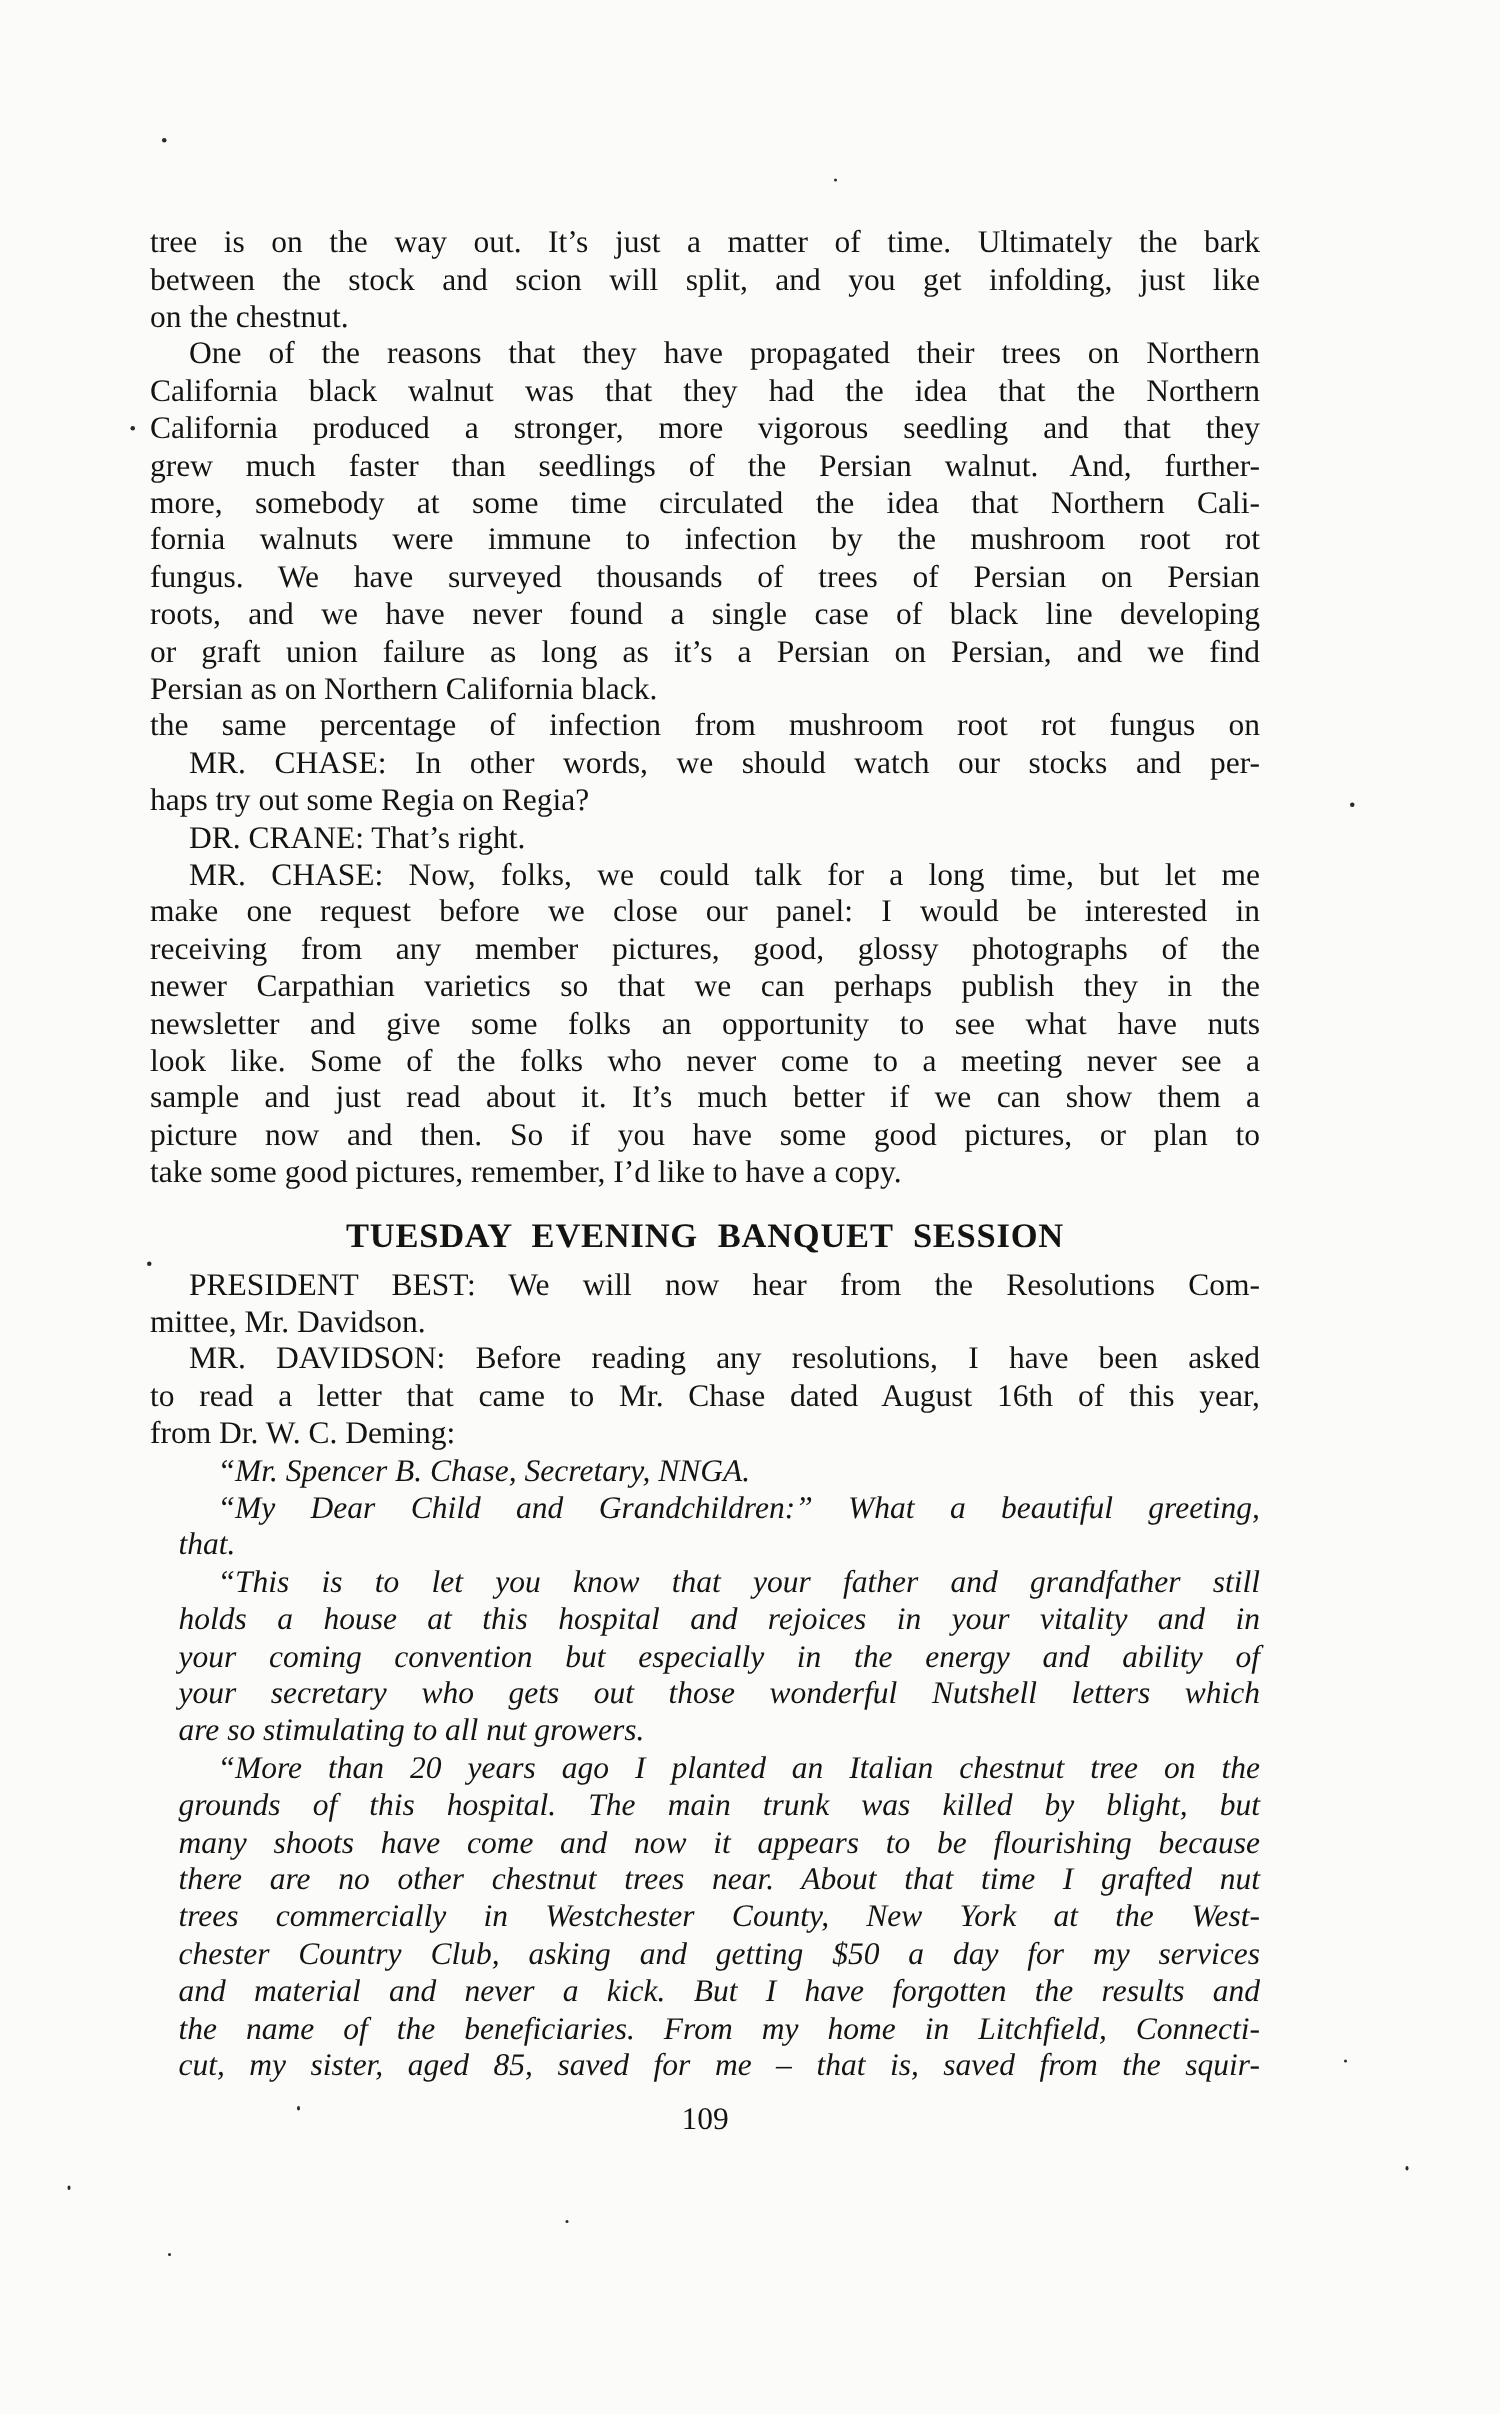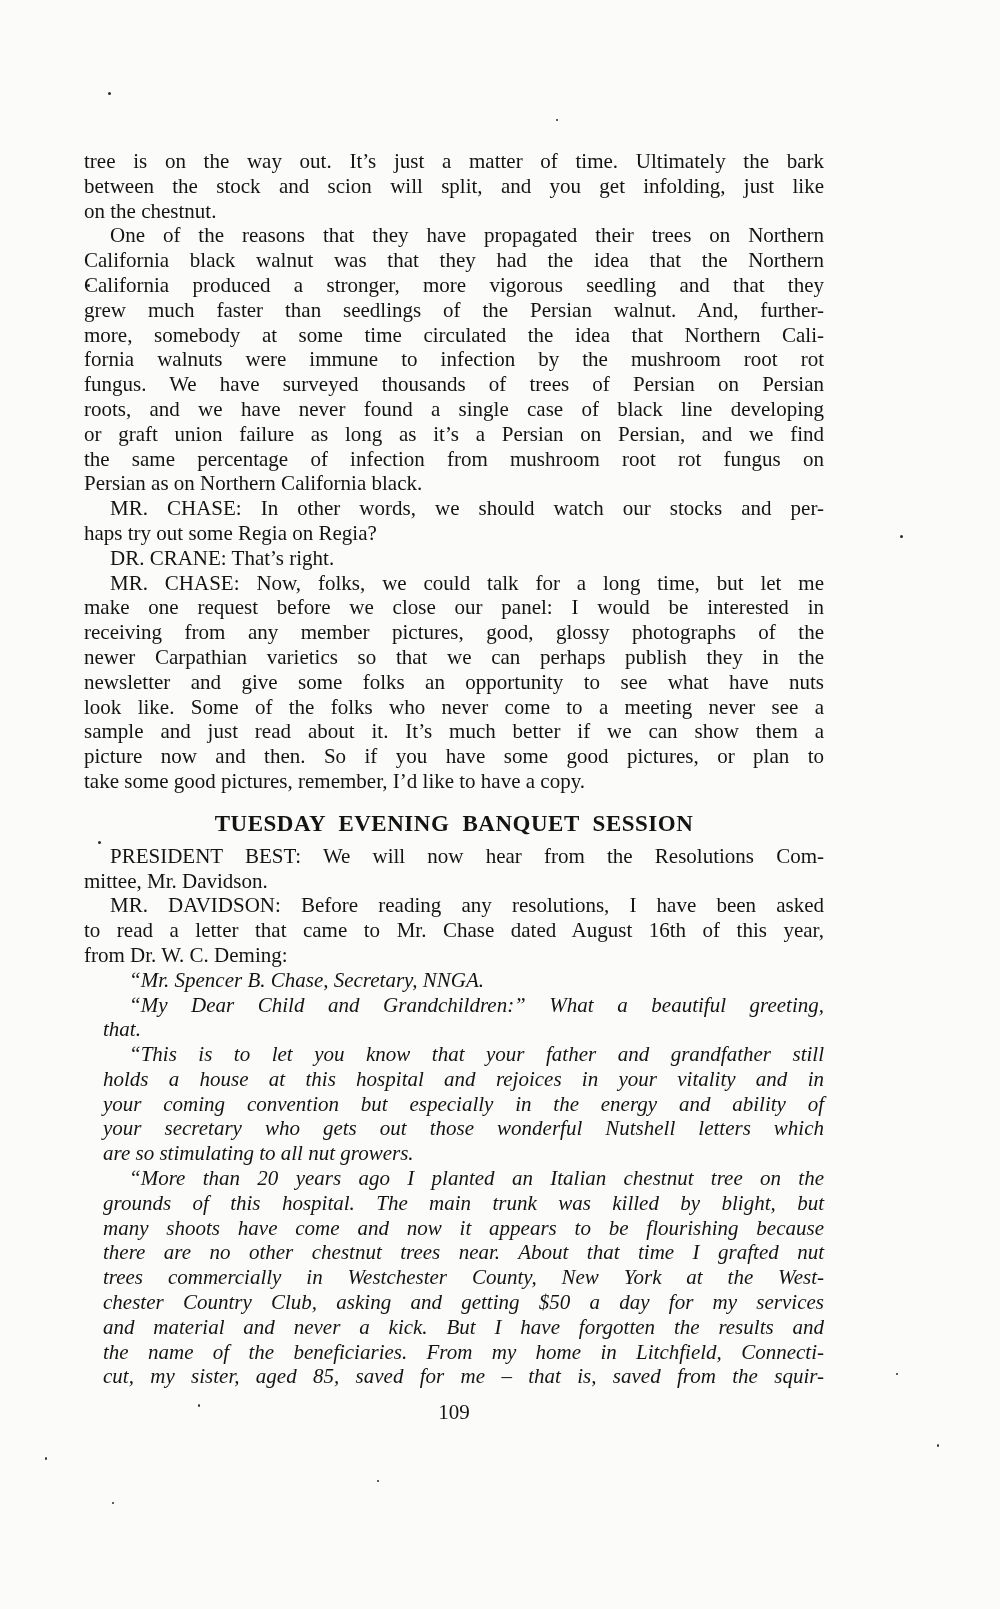--- a/index.html
+++ b/index.html
@@ -10,21 +10,21 @@
     width: 1000px;
     height: 1609px;
     position: relative;
     background: #fbfbf9;
     font-family: "Liberation Serif", serif;
     color: #141414;
     overflow: hidden;
   }
   .page {
     position: absolute;
-    left: 84px;
+    left: 100px;
     top: 149px;
     width: 740px;
   }
   .para {
     font-size: 21px;
     line-height: 24.8px;
   }
   .tline {
     text-align: justify;
     text-align-last: justify;
@@ -95,22 +95,22 @@
   <div class="para">
       <div class="tline indent">One of the reasons that they have propagated their trees on Northern</div>
       <div class="tline">California black walnut was that they had the idea that the Northern</div>
       <div class="tline">California produced a stronger, more vigorous seedling and that they</div>
       <div class="tline">grew much faster than seedlings of the Persian walnut. And, further-</div>
       <div class="tline">more, somebody at some time circulated the idea that Northern Cali-</div>
       <div class="tline">fornia walnuts were immune to infection by the mushroom root rot</div>
       <div class="tline">fungus. We have surveyed thousands of trees of Persian on Persian</div>
       <div class="tline">roots, and we have never found a single case of black line developing</div>
       <div class="tline">or graft union failure as long as it’s a Persian on Persian, and we find</div>
+      <div class="tline last">Persian as on Northern California black.</div>
       <div class="tline">the same percentage of infection from mushroom root rot fungus on</div>
-      <div class="tline last">Persian as on Northern California black.</div>
     </div>
 
   <div class="para">
     <div>
         <div class="tline indent">MR. CHASE: In other words, we should watch our stocks and per-</div>
       </div>
     <div class="mixed-line">
       <span>haps try out some </span><span class="italic">Regia</span><span> on </span><span class="italic">Regia?</span>
     </div>
   </div>

